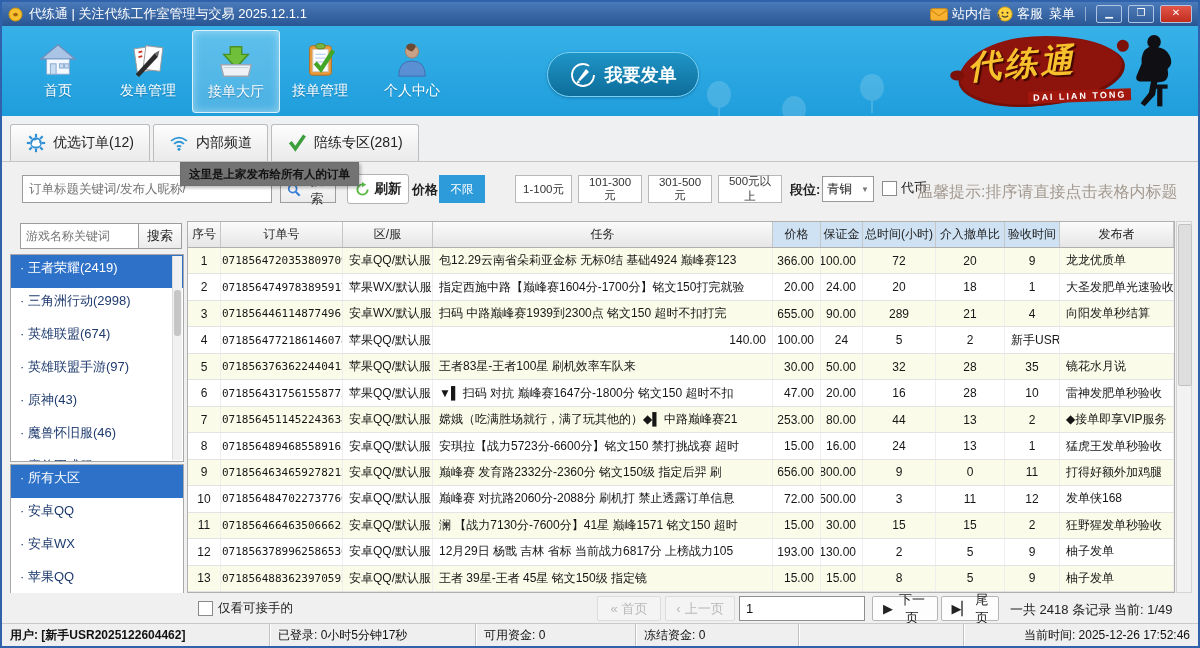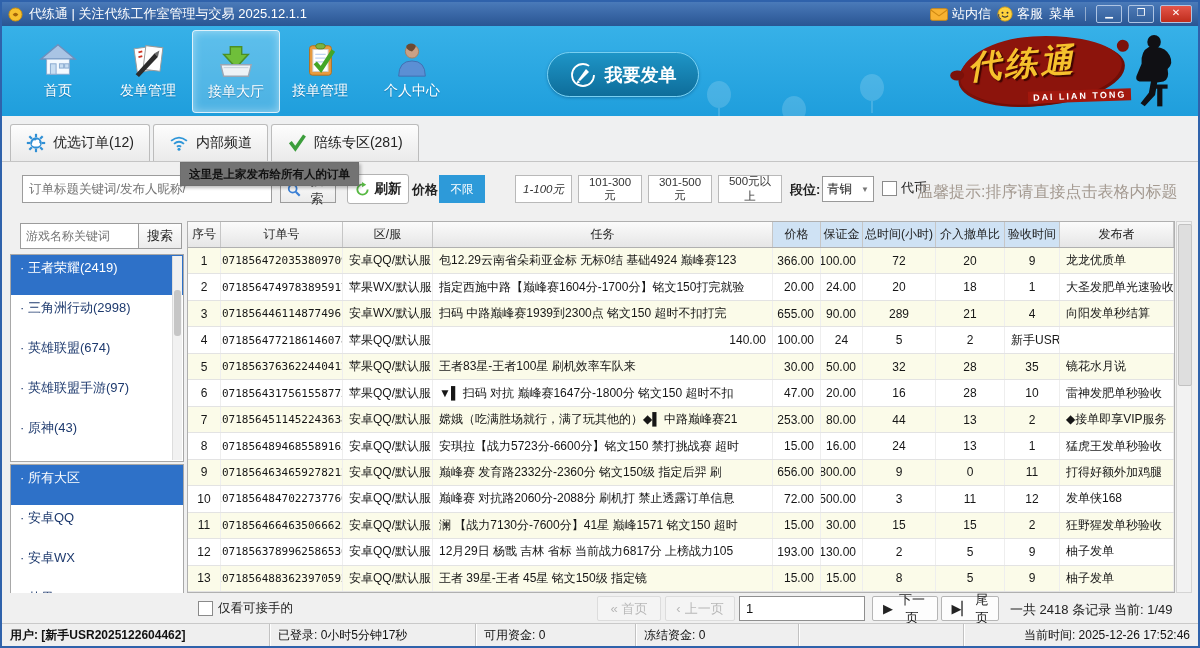--- a/index.html
+++ b/index.html
@@ -65,21 +65,21 @@
   .token-wrap{position:absolute;left:880px;top:17px;font-size:13px;color:#222;display:flex;align-items:center;gap:4px;}
   .tip{position:absolute;left:915px;top:20px;font-size:16px;color:#a49a91;white-space:nowrap;}
   
   .side-input{position:absolute;left:18px;top:221px;width:132px;height:26px;border:1px solid #9c9c9c;background:#fff;
     font-size:12px;color:#b3b3b3;padding:0 5px;box-sizing:border-box;font-family:inherit;}
   .side-btn{position:absolute;left:136px;top:221px;width:44px;height:26px;border:1px solid #9c9c9c;
     background:linear-gradient(#fefefe,#ebebeb);font-size:13px;color:#222;}
   .listbox{position:absolute;left:8px;width:174px;background:#fff;border:1px solid #a8a8a8;box-sizing:border-box;overflow:hidden;}
   .gamebox{top:252px;height:208px;}
   .regionbox{top:462px;height:156px;}
-  .li{height:40px;line-height:25.5px;font-size:13px;color:#1e3a6e;padding-left:9px;white-space:nowrap;overflow:hidden;}
+  .li{height:33px;line-height:25.5px;font-size:13px;color:#1e3a6e;padding-left:9px;white-space:nowrap;overflow:hidden;}
   .li::before{content:"· ";}
   .li.sel{background:#2e71c8;color:#fff;}
   .sb-track{position:absolute;right:1px;top:1px;bottom:1px;width:9px;background:#f1f1f1;border-left:1px solid #ddd;}
   .sb-thumb{position:absolute;right:1px;top:34px;width:7px;height:46px;background:#c6c6c6;border-radius:3px;}
   
   .thead{position:absolute;left:185px;top:219px;width:988px;height:27px;display:grid;border:1px solid #b0b0b0;
     background:linear-gradient(#fbfbfb,#e6e6e6);box-sizing:border-box;}
   .th{display:flex;align-items:center;justify-content:center;font-size:12px;color:#222;border-right:1px solid #c6c6c6;
     overflow:hidden;white-space:nowrap;}
   .th.hl{background:#cfe2f4;}
@@ -309,21 +309,21 @@
     <button class="refresh-btn">
       <span class="icon">
           <svg width="15" height="15" viewBox="0 0 16 16">
             <path d="M13.5 8 A5.5 5.5 0 1 1 8 2.5" fill="none" stroke="#58b944" stroke-width="2"></path>
             <polygon points="7.5,0 7.5,5.5 12,2.8" fill="#58b944"></polygon>
           </svg>
         </span>
       <span>刷新</span>
     </button>
     <span class="flabel" style="left:410px">价格:</span>
-    <span id="price-buttons"><button class="pbtn sel" style="left: 437px; width: 46px;">不限</button><button class="pbtn" style="left: 513px; width: 57px; font-style: italic;">1-100元</button><button class="pbtn" style="left: 576px; width: 64px;">101-300元</button><button class="pbtn" style="left: 646px; width: 64px;">301-500元</button><button class="pbtn" style="left: 716px; width: 64px;">500元以上</button></span>
+    <span id="price-buttons"><button class="pbtn sel" style="left: 437px; width: 46px;">不限</button><button class="pbtn" style="left: 513px; width: 57px;">1-100元</button><button class="pbtn" style="left: 576px; width: 64px;">101-300元</button><button class="pbtn" style="left: 646px; width: 64px;">301-500元</button><button class="pbtn" style="left: 716px; width: 64px;">500元以上</button></span>
     <span class="flabel" style="left:788px">段位:</span>
     <div class="rank-select">
       <span>青铜</span>
       <span class="chev">▼</span>
     </div>
     <span class="token-wrap">
       <span class="cbx"></span>
       <span>代币</span>
     </span>
     <span class="tip">温馨提示:排序请直接点击表格内标题</span>

